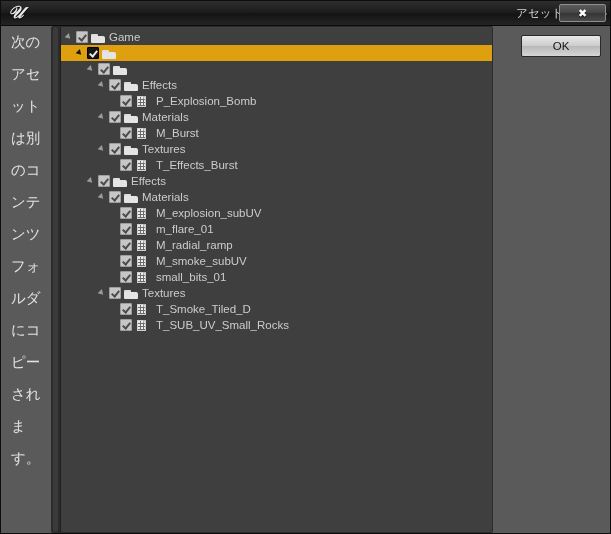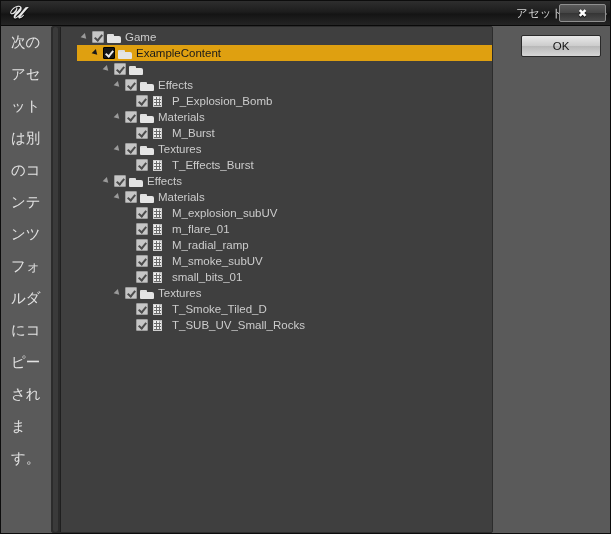--- a/index.html
+++ b/index.html
@@ -63,21 +63,20 @@
     position:relative;
     margin:0 8px 0 8px;
     flex:1 1 auto;
     min-height:0;
     display:flex;
     background:#3f3f3f;
     border:1px solid #2c2c2c;
     border-radius:2px;
     box-sizing:border-box;
     overflow:hidden;
-    gap:16px;
   }
   .scroll-gutter{
     flex:0 0 8px;
     background:#2b2b2b;
     border-right:1px solid #1f1f1f;
     position:relative;
   }
   .scroll-thumb{
     position:absolute;left:1px;top:0px;width:5px;height:100%;
     background:#3a3a3a;border-radius:3px;
@@ -208,21 +207,20 @@
             <div class="arrow has"></div>
             <div class="cb"></div>
             <div class="ico folder"></div>
             <div class="label">Game</div>
           </div>
           <div class="row selected">
             <div class="indent" style="width: 15px;"></div>
             <div class="arrow has"></div>
             <div class="cb"></div>
             <div class="ico folder"></div>
-            <div class="label">ExampleContent</div>
           </div>
           <div class="row">
             <div class="indent" style="width: 26px;"></div>
             <div class="arrow has"></div>
             <div class="cb"></div>
             <div class="ico folder"></div>
           </div>
           <div class="row">
             <div class="indent" style="width: 37px;"></div>
             <div class="arrow has"></div>

